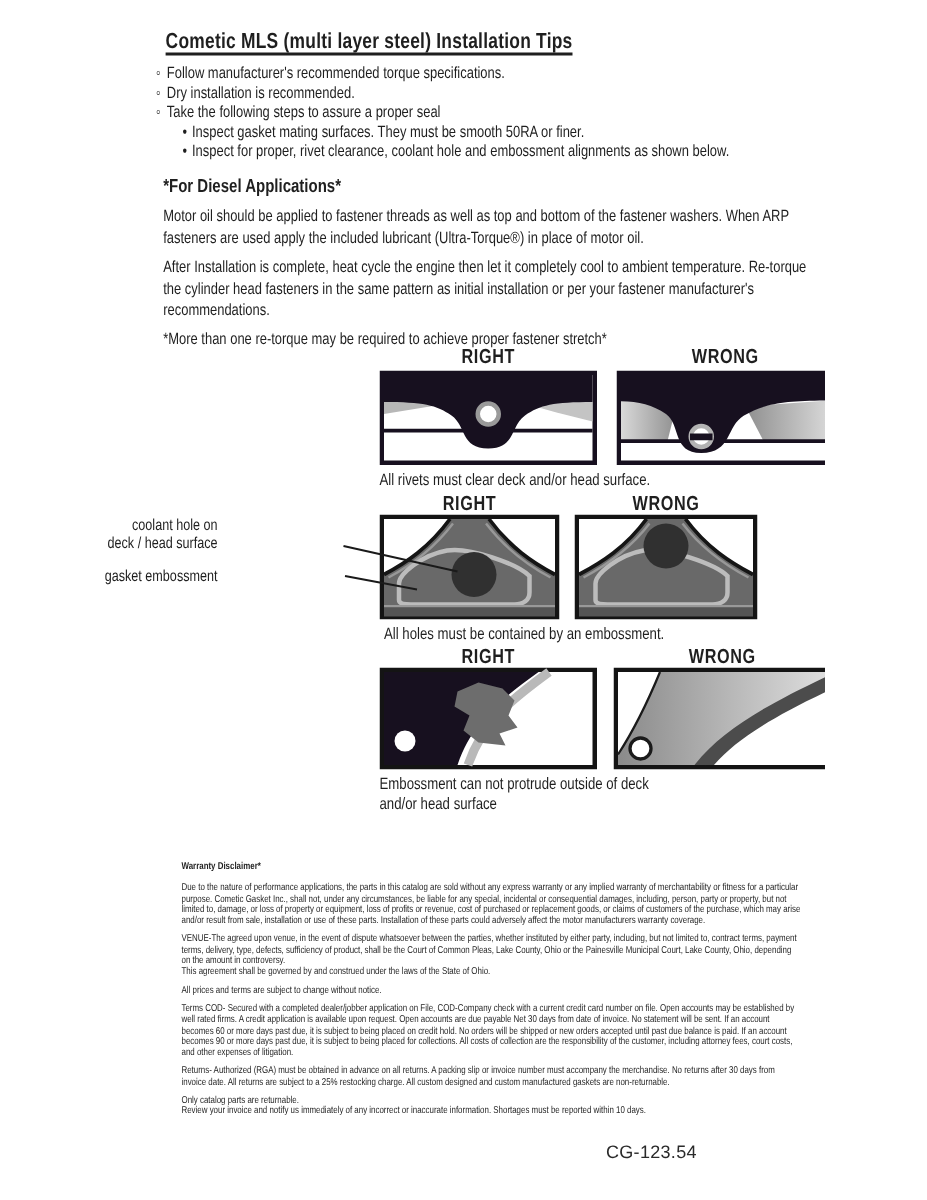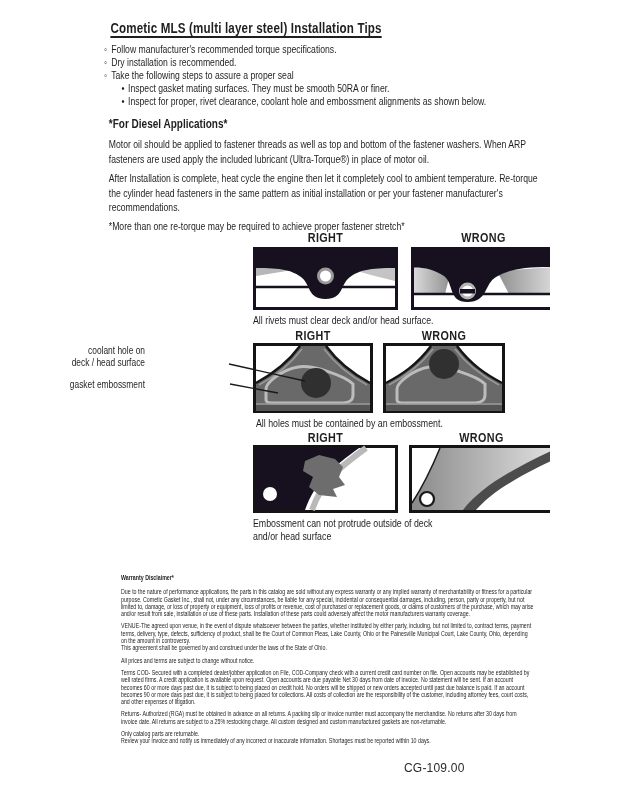--- a/index.html
+++ b/index.html
@@ -190,15 +190,15 @@
     <p>Due to the nature of performance applications, the parts in this catalog are sold without any express warranty or any implied warranty of merchantability or fitness for a particular purpose.  Cometic Gasket Inc., shall not, under any circumstances, be liable for any special, incidental or consequential damages, including, person, party or property, but not limited to, damage, or loss of property or equipment, loss of profits or revenue, cost of purchased or replacement goods, or claims of customers of the purchase, which may arise and/or result from sale, installation or use of these parts.  Installation of these parts could adversely affect the motor manufacturers warranty coverage.</p>
     <p>VENUE-The agreed upon venue, in the event of dispute whatsoever between the parties, whether instituted by either party, including, but not limited to, contract terms, payment terms, delivery, type, defects, sufficiency of product, shall be the Court of Common Pleas, Lake County, Ohio or the Painesville Municipal Court, Lake County, Ohio, depending on the amount in controversy.
 This agreement shall be governed by and construed under the laws of the State of Ohio.</p>
     <p>All prices and terms are subject to change without notice.</p>
     <p>Terms COD- Secured with a completed dealer/jobber application on File, COD-Company check with a current credit card number on file.  Open accounts may be established by well rated firms.  A credit application is available upon request.  Open accounts are due payable Net 30 days from date of invoice.  No statement will be sent.  If an account becomes 60 or more days past due, it is subject to being placed on credit hold.  No orders will be shipped or new orders accepted until past due balance is paid.  If an account becomes 90 or more days past due, it is subject to being placed for collections.  All costs of collection are the responsibility of the customer, including attorney fees, court costs, and other expenses of litigation.</p>
     <p>Returns- Authorized (RGA) must be obtained in advance on all returns.  A packing slip or invoice number must accompany the merchandise.  No returns after 30 days from invoice date.  All returns are subject to a 25% restocking charge.  All custom designed and custom manufactured gaskets are non-returnable.</p>
     <p>Only catalog parts are returnable.
 Review your invoice and notify us immediately of any incorrect or inaccurate information.  Shortages must be reported within 10 days.</p>
   </div>
 
-  <div class="code">CG-109.00</div>
+  <div class="code">CG-123.54</div>
 
 </div>
 
 </body></html>

